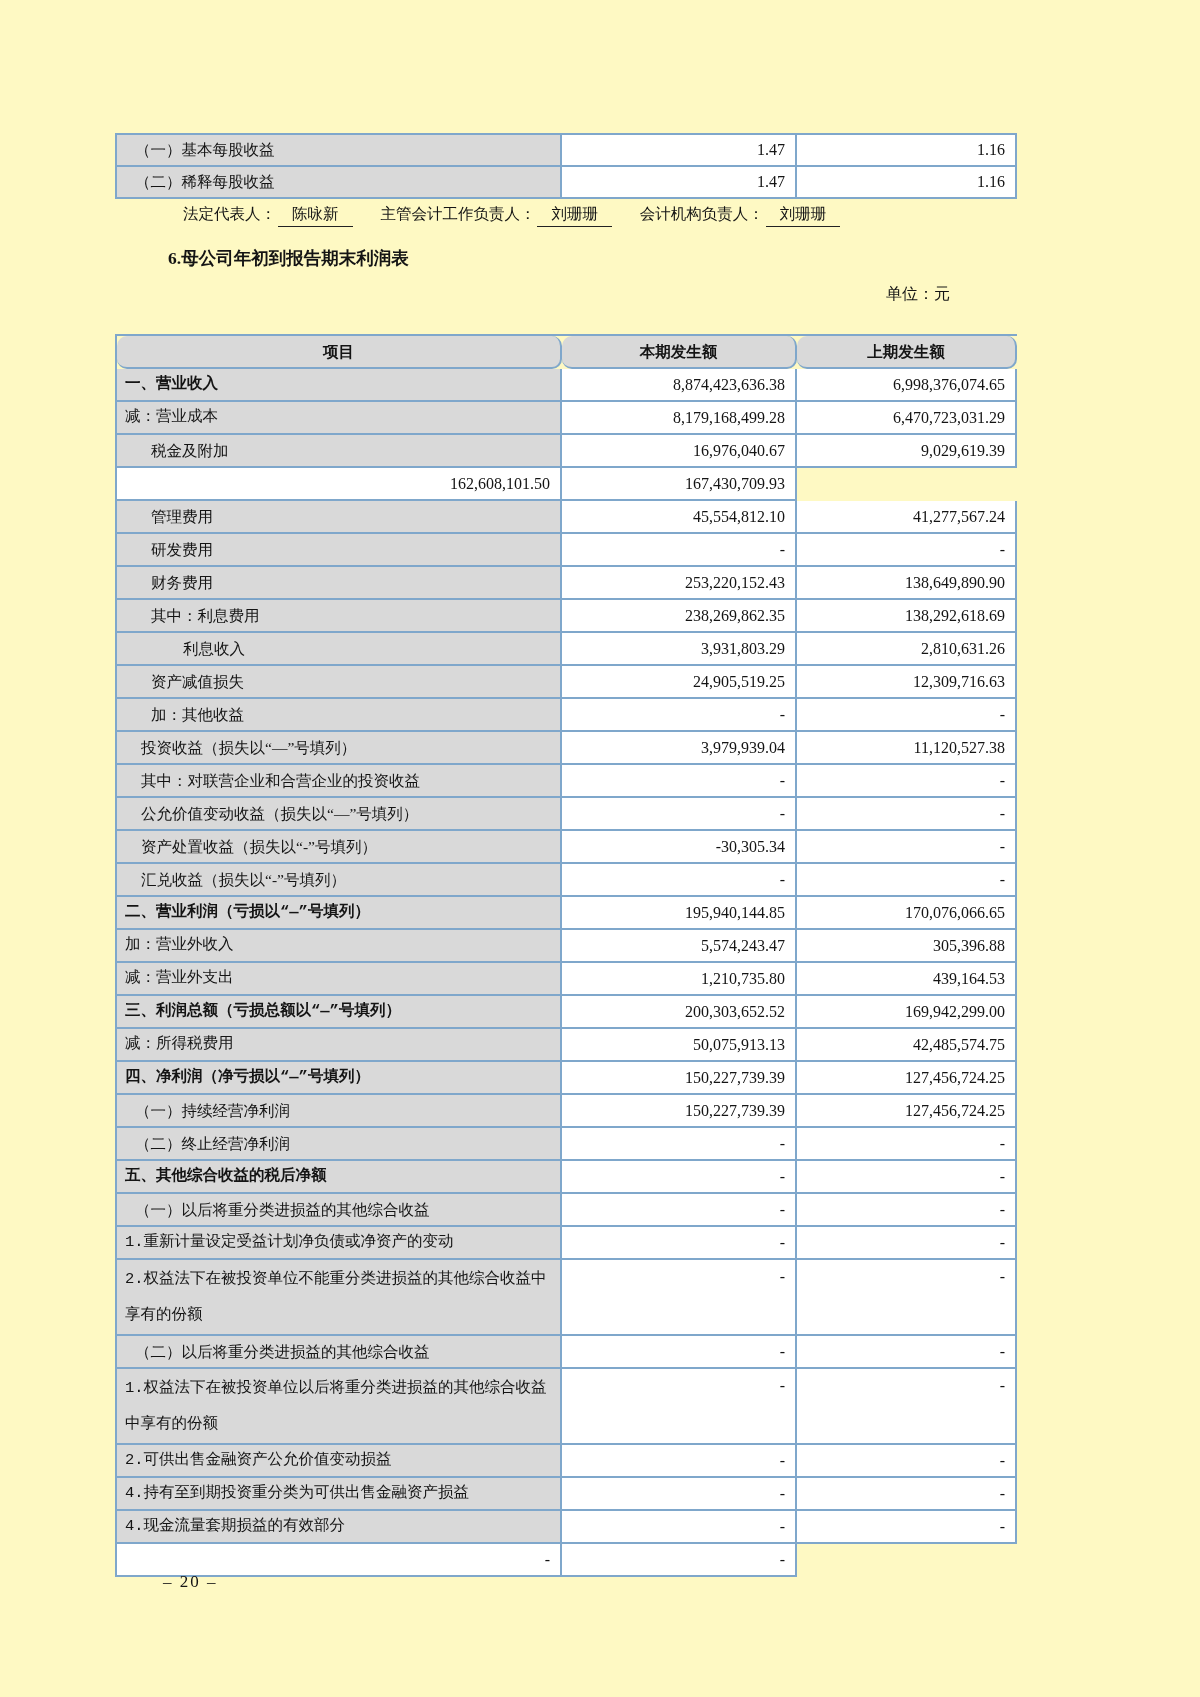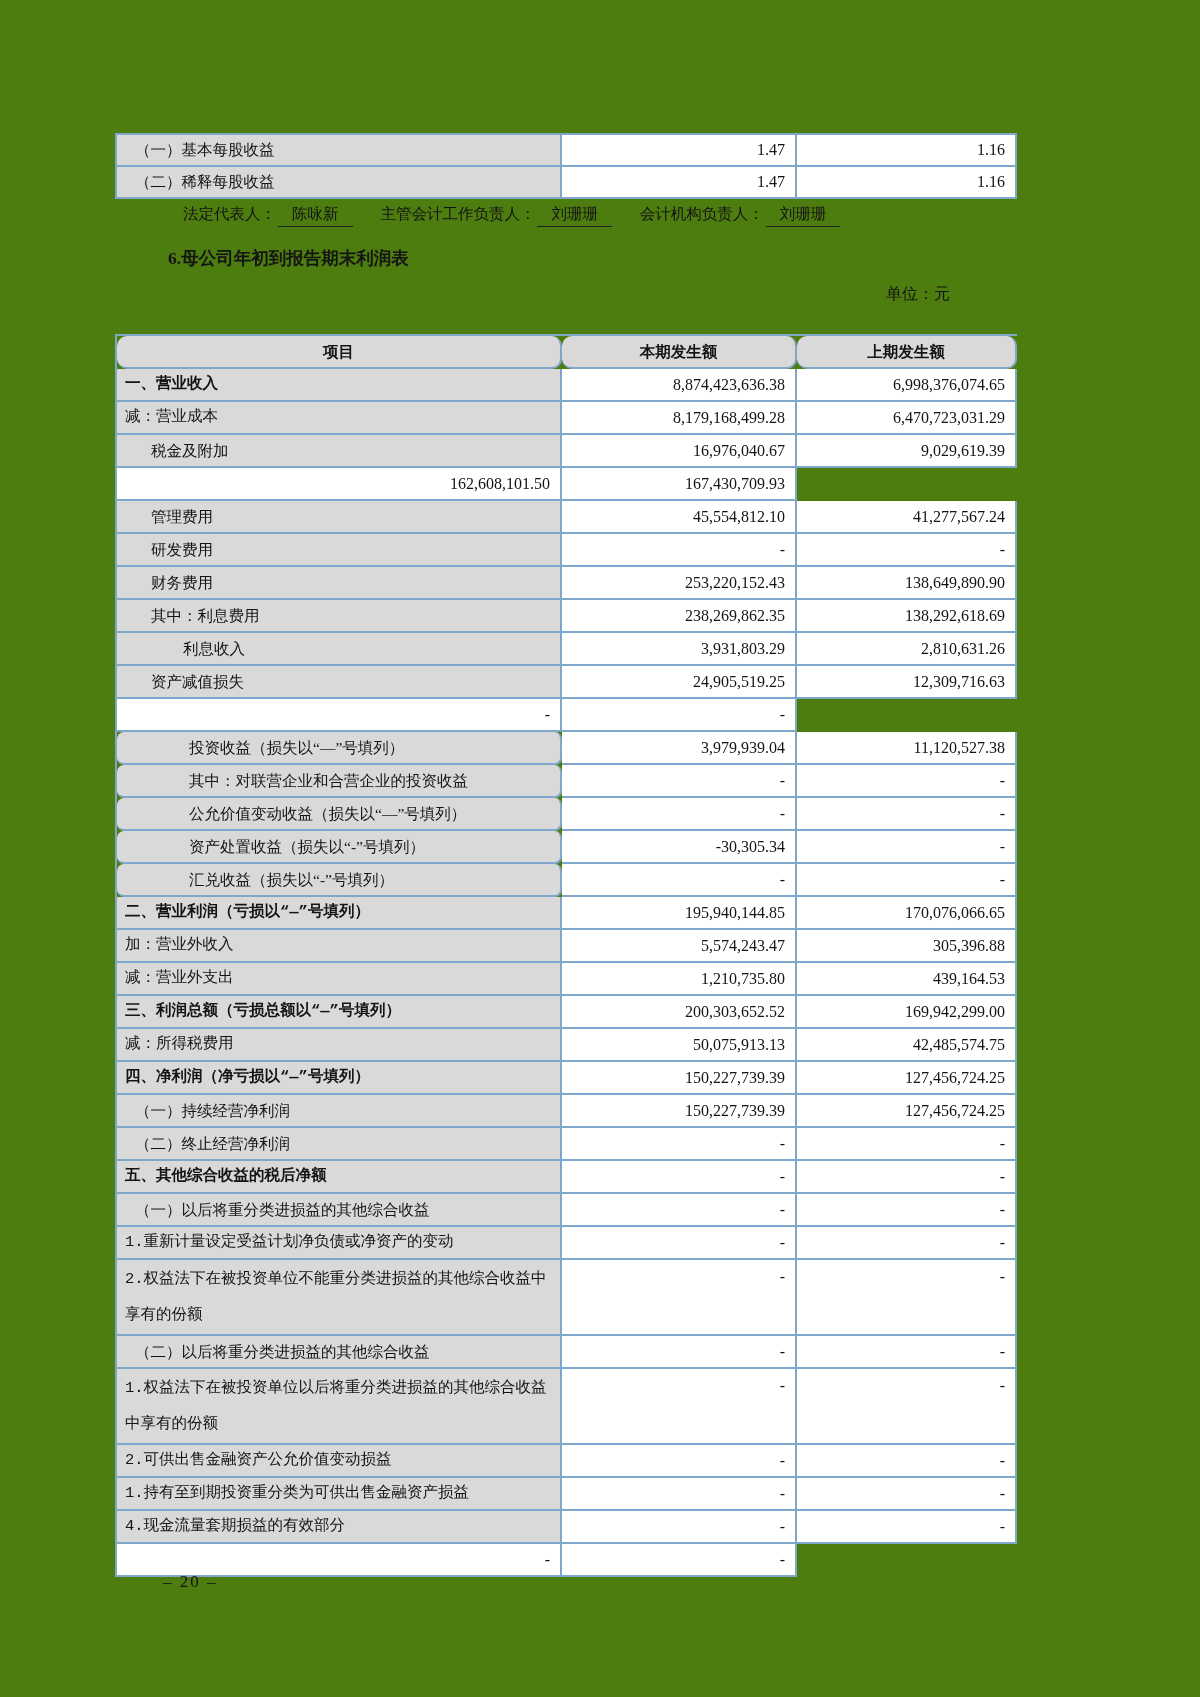--- a/index.html
+++ b/index.html
@@ -5,21 +5,21 @@
   :root{
     --bc:#7fa7cb;          
     --gray:#d9d9d9;        
     --ink:#141414;
   }
   *{margin:0;padding:0;box-sizing:border-box;}
   body{background:#e8e8e8;}
   .page{
     position:relative;
     width:1200px;height:1697px;
-    background:#4d7c0f;
+    background:#fef9c3;
     font-family:"Liberation Serif","DejaVu Serif",serif;
     color:var(--ink);
     margin:0 auto;
     overflow:hidden;
   }
 
   
   .fin-table{
     position:absolute;
     width:902px;
@@ -58,21 +58,21 @@
     padding:0;
     border-radius:10px;
   }
   .trow.two-line .cell{min-height:76px;}
   .trow.two-line .cell.label{line-height:36px;}
   .trow.two-line .cell.num{align-items:flex-start;padding-top:7px;}
   
   .ind-0{padding-left:8px;font-family:Liberation Mono, monospace;}
   .ind-1{padding-left:18px;}
   .ind-2{padding-left:34px;}
-  .ind-3{padding-left:72px;border-radius:7px;}
+  .ind-3{padding-left:24px;}
   .ind-4{padding-left:66px;}
 
   
   .eps-table{left:115px;top:133px;}
   .eps-table .cell{min-height:32px;}
 
   .sign-line{
     position:absolute;left:183px;top:204px;
     font-size:15.5px;white-space:nowrap;
   }
@@ -177,20 +177,21 @@
         <div class="cell label ind-4">利息收入</div>
         <div class="cell num">3,931,803.29</div>
         <div class="cell num">2,810,631.26</div>
       </div>
       <div class="trow">
         <div class="cell label ind-2">资产减值损失</div>
         <div class="cell num">24,905,519.25</div>
         <div class="cell num">12,309,716.63</div>
       </div>
       <div class="trow">
+        <div class="cell label ind-2">加：其他收益</div>
         <div class="cell num">-</div>
         <div class="cell num">-</div>
       </div>
       <div class="trow">
         <div class="cell label ind-3">投资收益（损失以“—”号填列）</div>
         <div class="cell num">3,979,939.04</div>
         <div class="cell num">11,120,527.38</div>
       </div>
       <div class="trow">
         <div class="cell label ind-3">其中：对联营企业和合营企业的投资收益</div>
@@ -281,21 +282,21 @@
         <div class="cell label ind-0">1.权益法下在被投资单位以后将重分类进损益的其他综合收益中享有的份额</div>
         <div class="cell num">-</div>
         <div class="cell num">-</div>
       </div>
       <div class="trow">
         <div class="cell label ind-0">2.可供出售金融资产公允价值变动损益</div>
         <div class="cell num">-</div>
         <div class="cell num">-</div>
       </div>
       <div class="trow">
-        <div class="cell label ind-0">1.持有至到期投资重分类为可供出售金融资产损益</div>
+        <div class="cell label ind-0">4.持有至到期投资重分类为可供出售金融资产损益</div>
         <div class="cell num">-</div>
         <div class="cell num">-</div>
       </div>
       <div class="trow">
         <div class="cell label ind-0">4.现金流量套期损益的有效部分</div>
         <div class="cell num">-</div>
         <div class="cell num">-</div>
       </div>
       <div class="trow">
         <div class="cell num">-</div>

